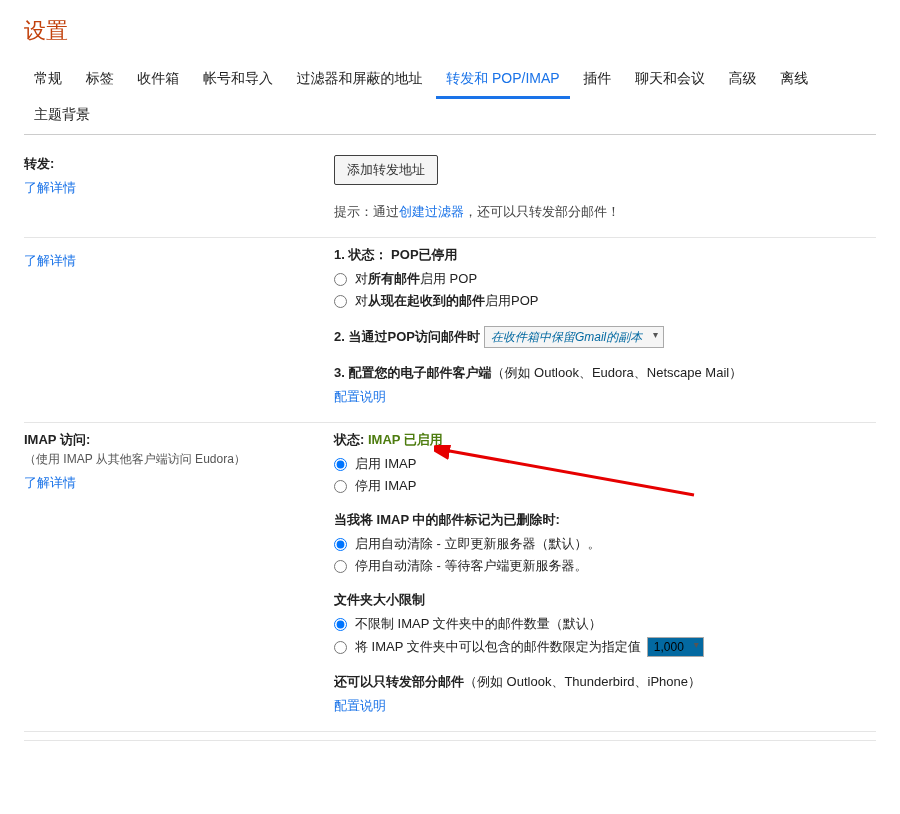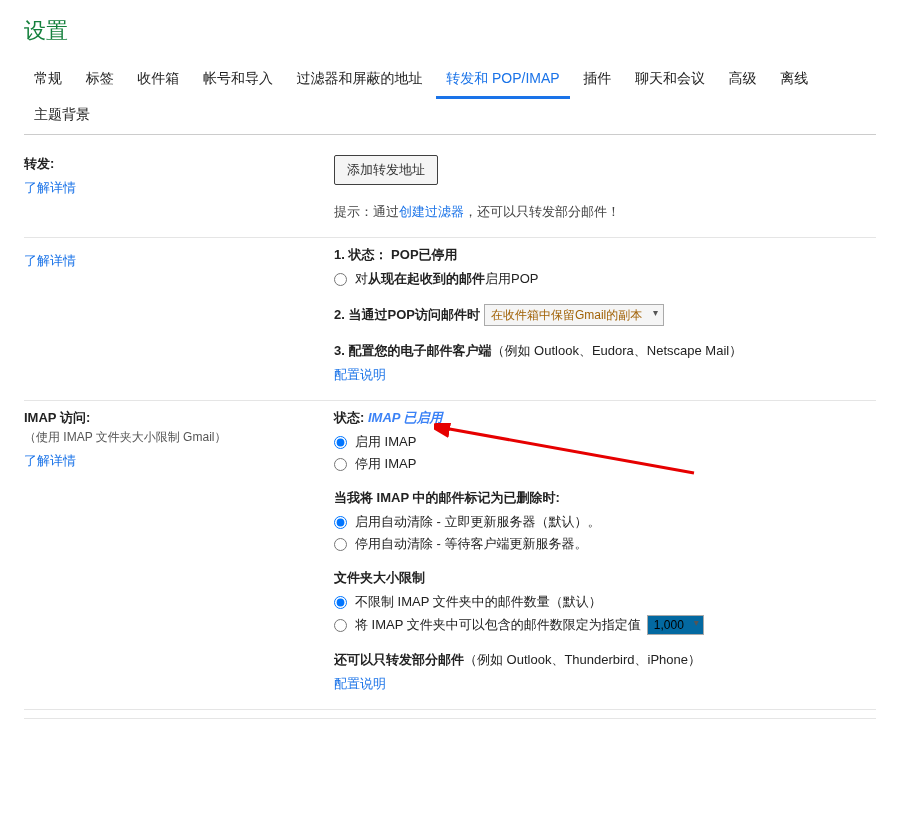--- a/index.html
+++ b/index.html
@@ -12,21 +12,21 @@
     background: #fff;
     width: 900px;
   }
   .page {
     padding: 8px 24px 24px 24px;
   }
   h1 {
     font-size: 22px;
     font-weight: 400;
     margin: 8px 0 16px 0;
-    color: #15803d;
+    color: #c2410c;
   }
   .tabs {
     border-bottom: 1px solid #ccc;
     margin-bottom: 12px;
   }
   .tab {
     display: inline-block;
     padding: 8px 10px 10px 10px;
     color: #222;
     cursor: pointer;
@@ -105,43 +105,43 @@
     cursor: pointer;
   }
   .radio-label {
     cursor: default;
   }
   .select {
     border: 1px solid #aaa;
     background: #f5f5f5;
     font-size: 12px;
     padding: 3px 20px 3px 6px;
-    color: #a16207;
+    color: #0369a1;
     cursor: pointer;
     appearance: none;
     position: relative;
+    font-style: italic;
   }
   .select-wrap {
     position: relative;
     display: inline-block;
   }
   .select-wrap::after {
     content: "▾";
     position: absolute;
     right: 6px;
     top: 3px;
     font-size: 10px;
     color: #555;
     pointer-events: none;
   }
   .inline-flex { display: flex; align-items: center; gap: 4px; flex-wrap: wrap; }
   .status-enabled {
-    color: #3b82f6;
+    color: #4d7c0f;
     font-weight: 700;
-    font-style: italic;
   }
   .arrow {
     position: absolute;
     top: 14px;
     left: 100px;
     pointer-events: none;
   }
   .footer-btns {
     display: flex;
     justify-content: flex-end;
@@ -204,20 +204,26 @@
       <a class="link">了解详情</a>
     </div>
     <div class="right-col">
       <div class="block">
         <div class="block-title">
           <span>1. 状态：</span>&nbsp;<span>POP已停用</span>
         </div>
         <div class="radio-row">
           <input type="radio" name="pop-enable" style="">
           <span class="radio-label">
+            <span>对</span><span class="bold">所有邮件</span><span>启用 POP</span>
+          </span>
+        </div>
+        <div class="radio-row">
+          <input type="radio" name="pop-enable" style="">
+          <span class="radio-label">
             <span>对</span><span class="bold">从现在起收到的邮件</span><span>启用POP</span>
           </span>
         </div>
       </div>
 
       <div class="block inline-flex">
         <div class="block-title" style="margin-bottom:0;">
           <span>2. </span><span>当通过POP访问邮件时</span>
         </div>
         <span class="select-wrap">
@@ -232,21 +238,21 @@
           <span class="bold">3. 配置您的电子邮件客户端</span><span>（例如 Outlook、Eudora、Netscape Mail）</span>
         </div>
         <a class="link">配置说明</a>
       </div>
     </div>
   </div>
 
   <div class="section-row">
     <div class="left-col">
       <div class="section-title">IMAP 访问:</div>
-      <div class="section-sub">（使用 IMAP 文件夹大小限制 Gmail）</div>
+      <div class="section-sub">（使用 IMAP 从其他客户端访问 Eudora）</div>
       <a class="link">了解详情</a>
     </div>
     <div class="right-col">
       <svg class="arrow" width="270" height="60">
         <defs>
           <marker id="ah" markerWidth="10" markerHeight="10" refX="2" refY="3" orient="auto">
             <path d="M0,0 L0,6 L8,3 z" fill="#e60000"></path>
           </marker>
         </defs>
         <line x1="260" y1="50" x2="10" y2="5" stroke="#e60000" stroke-width="3" marker-end="url(#ah)"></line>

